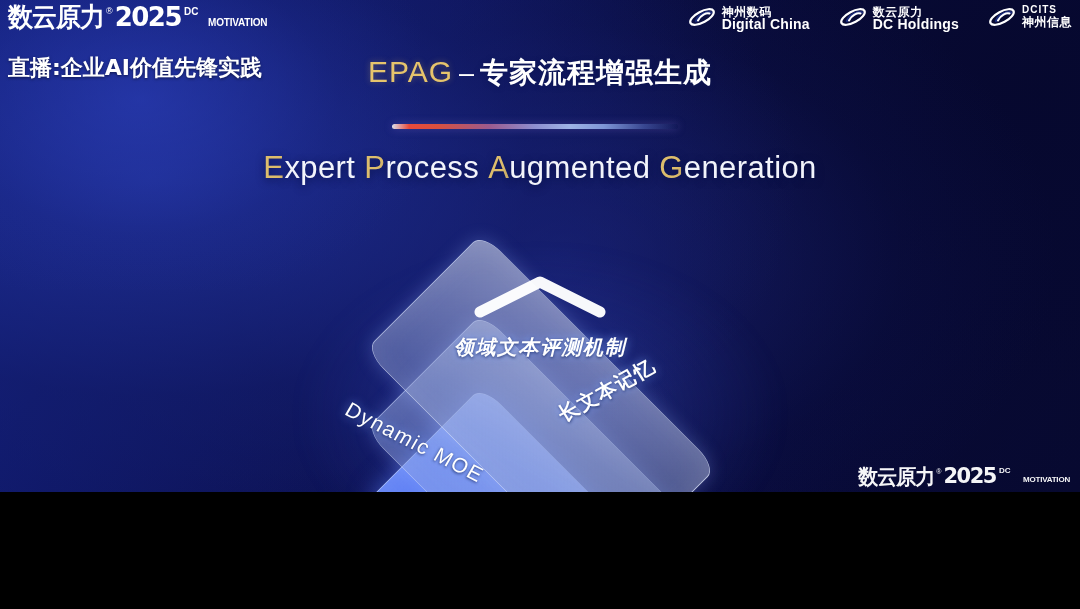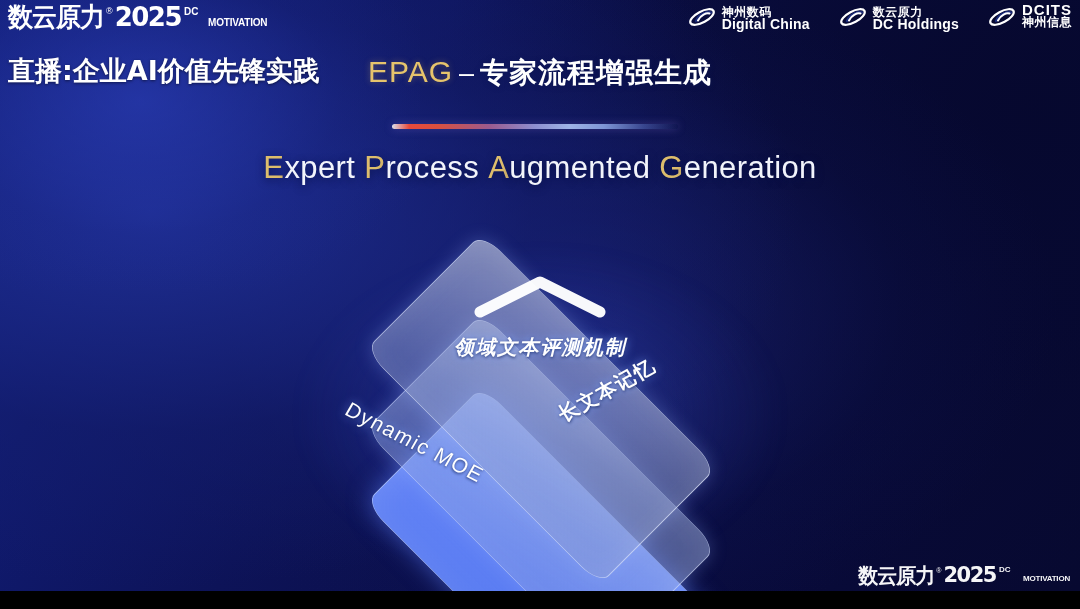--- a/index.html
+++ b/index.html
@@ -6,21 +6,21 @@
     margin: 0; padding: 0;
     background: #000;
   }
   body {
     font-family: "Liberation Sans", "DejaVu Sans", sans-serif;
   }
 
   #slide {
     position: relative;
     width: 1080px;
-    height: 591px;
+    height: 492px;
     overflow: hidden;
     background:
       radial-gradient(ellipse 900px 520px at 14% 36%, rgba(32,48,150,0.92) 0%, rgba(20,30,110,0.55) 42%, rgba(10,14,62,0) 72%),
       radial-gradient(ellipse 620px 420px at 52% 52%, rgba(40,52,160,0.45) 0%, rgba(16,22,86,0.20) 55%, rgba(8,10,52,0) 80%),
       radial-gradient(ellipse 700px 600px at 96% 18%, rgba(6,8,46,0.95) 0%, rgba(7,9,48,0.6) 50%, rgba(8,10,52,0) 85%),
       linear-gradient(118deg, #14248e 0%, #101a6e 18%, #0d1358 38%, #0a0e46 60%, #080a38 82%, #070930 100%);
   }
 
   
   .bloom {
@@ -77,21 +77,21 @@
   }
   .logo-motivation {
     font-size: 10px; font-weight: 700; color: #ffffff;
     letter-spacing: -0.2px; line-height: 11px; margin-left: 24px;
   }
 
   .live-line {
     position: absolute;
     left: 8px; top: 53px;
     font-family: "DejaVu Sans", sans-serif;
-    font-size: 27px;
+    font-size: 22px;
     font-weight: 700;
     color: #ffffff;
     letter-spacing: 0px;
     white-space: nowrap;
     text-shadow: 0 1px 3px rgba(0,0,0,0.5);
   }
 
   
   .partners {
     position: absolute;
@@ -107,21 +107,21 @@
   .partner-txt { display: flex; flex-direction: column; line-height: 1; }
   .p-cn {
     font-family: "DejaVu Sans", sans-serif;
     font-size: 12px; font-weight: 700; color: #ffffff;
     letter-spacing: 0.5px; line-height: 14px; white-space: nowrap;
   }
   .p-en {
     font-size: 14px; font-weight: 700; color: #ffffff;
     letter-spacing: 0.2px; line-height: 10px; white-space: nowrap;
   }
-  .p-en.big { font-size: 15px; letter-spacing: 1px; }
+  .p-en.big { font-size: 10px; letter-spacing: 1px; }
 
   
   .main-title {
     position: absolute;
     left: 0; right: 0; top: 54px;
     text-align: center;
     white-space: nowrap;
     pointer-events: none;
   }
   .main-title .epag {

